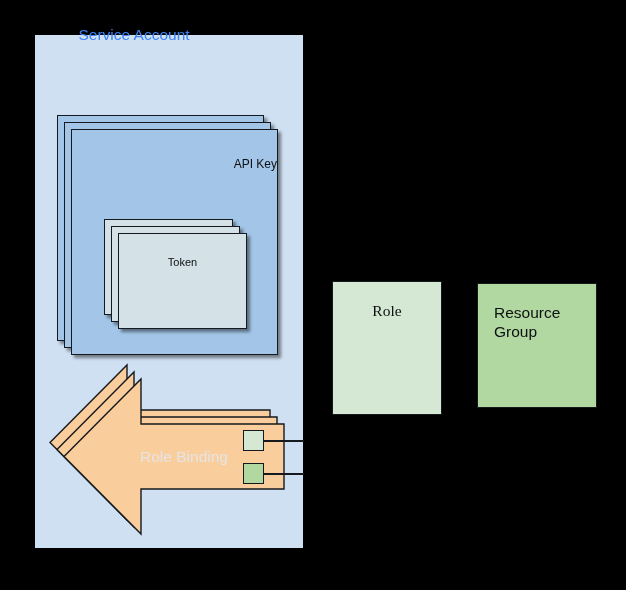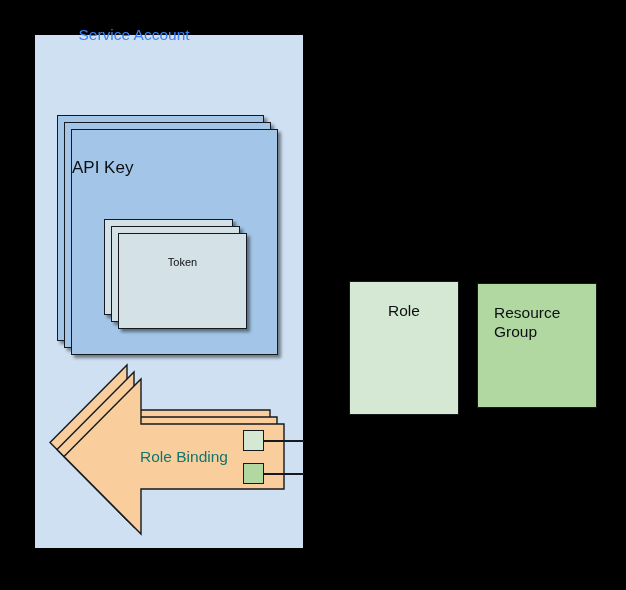--- a/index.html
+++ b/index.html
@@ -58,22 +58,22 @@
     height: 226px;
   }
   .apikey-b2 { left: 57px;  top: 115px; }
   .apikey-b1 { left: 64px;  top: 122px; }
   .apikey-fr { left: 71px;  top: 129px; }
   .apikey-title {
     position: absolute;
     left: 0;
     top: 27px;
     width: 100%;
-    text-align: left;
-    font-size: 17px;
+    text-align: right;
+    font-size: 12px;
   }
 
   
   .token {
     background: #d4e1e6;
     width: 129px;
     height: 96px;
   }
   .token-b2 { left: 104px; top: 219px; }
   .token-b1 { left: 111px; top: 226px; }
@@ -107,21 +107,21 @@
   .rb-label {
     position: absolute;
     left: 14px;
     top: 14px;
     width: 220px;
     height: 155px;
     display: flex;
     align-items: center;
     justify-content: center;
     font-size: 15.5px;
-    color: #0f766e;
+    color: #e5e5e5;
     padding-left: 20px;
     box-sizing: border-box;
     pointer-events: none;
   }
 
   
   .conn-square {
     position: absolute;
     width: 21px;
     height: 21px;
@@ -137,25 +137,26 @@
     height: 0;
     border-top: 2.2px solid #16191d;
     left: 264px;
     width: 40px;
   }
   .conn-line-role { top: 440px; }
   .conn-line-rg   { top: 473px; }
 
   
   .role-box {
-    left: 349px;
+    left: 332px;
     top: 281px;
     width: 110px;
     height: 134px;
     background: #d5e8d4;
+    font-family: Liberation Serif, serif;
   }
   .role-box-label {
     position: absolute;
     left: 0;
     top: 19px;
     width: 100%;
     text-align: center;
     font-size: 15.5px;
   }
   .rg-box {

